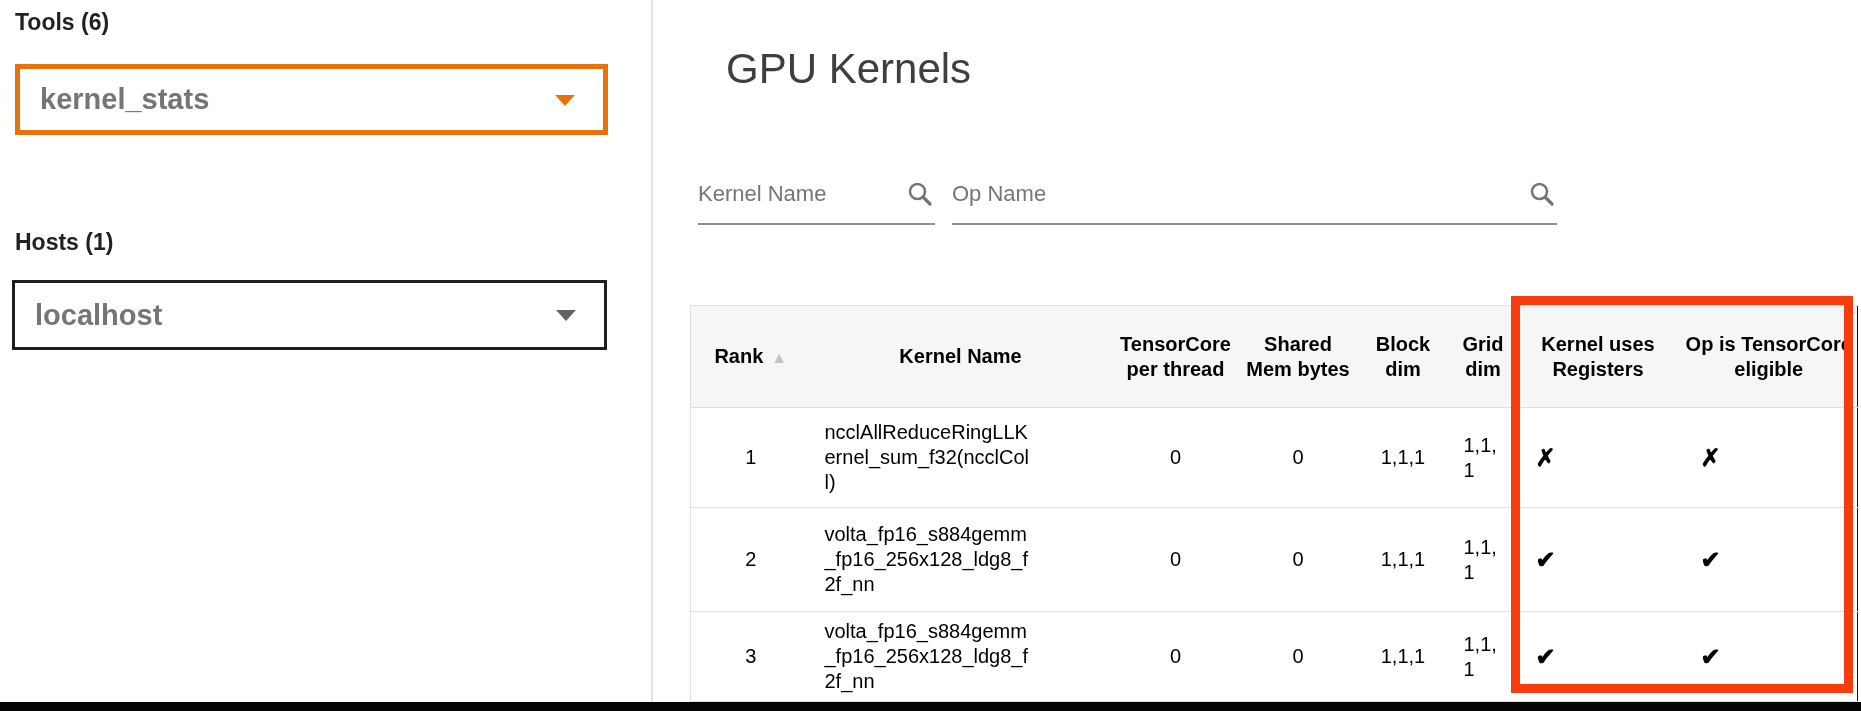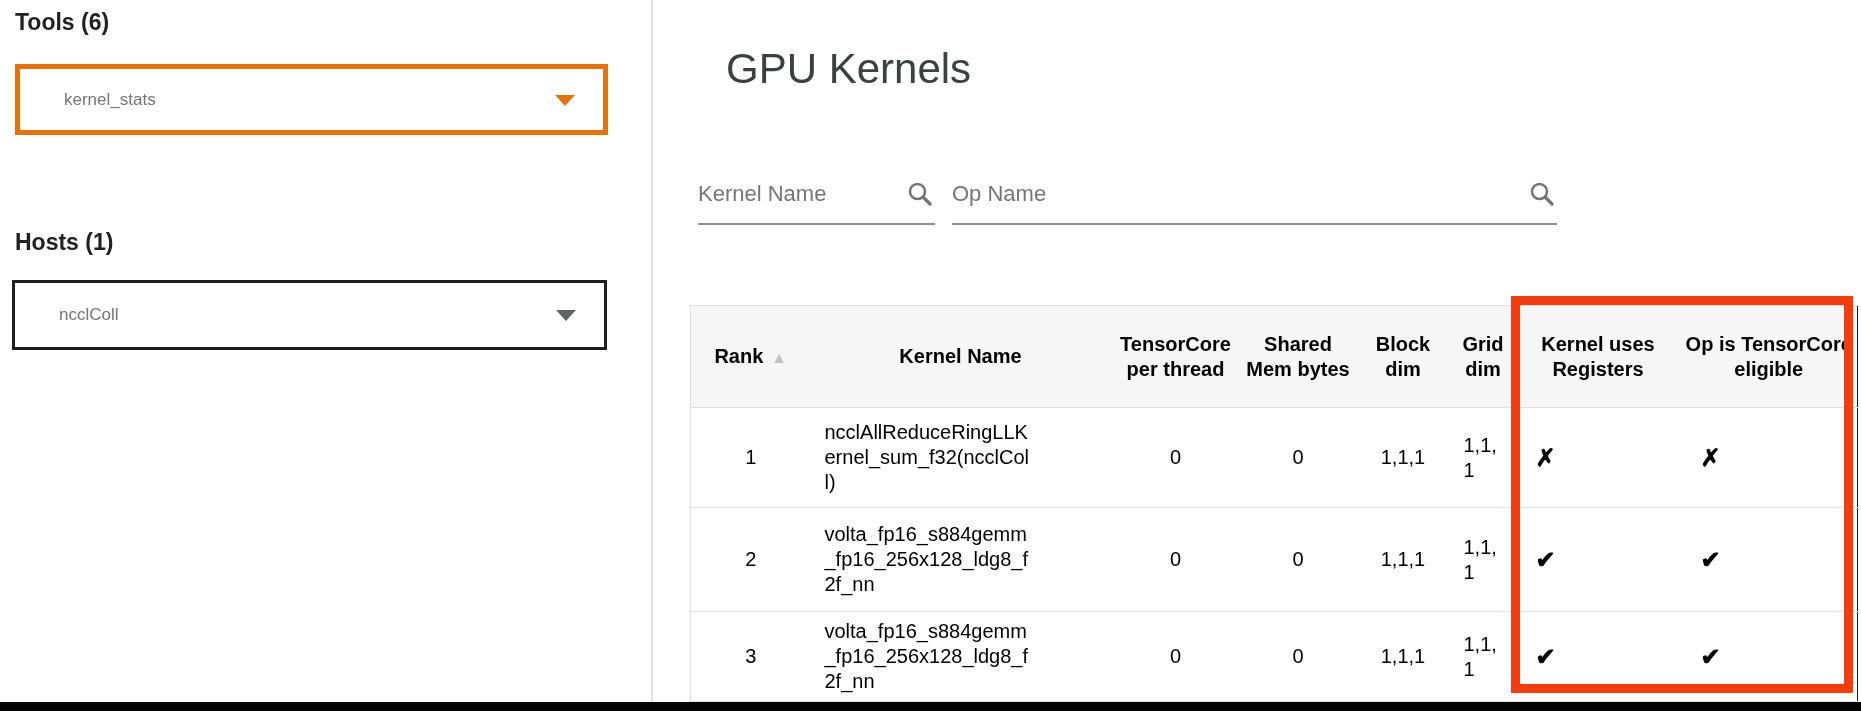--- a/index.html
+++ b/index.html
@@ -16,21 +16,21 @@
   .section-label { position:absolute; left:15px; font-size:23px; font-weight:bold; color:#202124; }
   .tools-label  { top:9px; }
   .hosts-label  { top:229px; }
 
   .select-box {
     position:absolute; display:flex; align-items:center;
     background:#fff; cursor:pointer;
   }
   .tools-select { left:15px; top:64px; width:593px; height:71px; border:5px solid #e8710a; }
   .hosts-select { left:12px; top:280px; width:595px; height:70px; border:3px solid #1f1f1f; }
-  .select-value { margin-left:44px; font-size:17px; color:#757575; }
+  .select-value { margin-left:20px; font-size:29px; color:#757575;font-weight:bold; }
   .caret { position:absolute; right:28px; top:50%; margin-top:-5px; width:0; height:0;
            border-left:10px solid transparent; border-right:10px solid transparent; }
   .caret-orange { border-top:11px solid #e8710a; }
   .caret-gray   { border-top:11px solid #5f6368; }
 
   
   .page-title { position:absolute; left:690px; top:45px; font-size:42px; font-weight:400; color:#3c4043;margin-left:36px; }
 
   .search-field {
     position:absolute; display:flex; align-items:center;
@@ -85,21 +85,21 @@
   <div class="section-label tools-label">Tools (6)</div>
 
   <div class="select-box tools-select">
     <span class="select-value">kernel_stats</span>
     <span class="caret caret-orange"></span>
   </div>
 
   <div class="section-label hosts-label">Hosts (1)</div>
 
   <div class="select-box hosts-select">
-    <span class="select-value">ncclColl</span>
+    <span class="select-value">localhost</span>
     <span class="caret caret-gray"></span>
   </div>
 </div>
 
 <div class="sidebar-divider"></div>
 
 <h1 class="page-title">GPU Kernels</h1>
 
 <div class="search-field kernel-name-field">
   <input type="text" placeholder="Kernel Name" style="">

